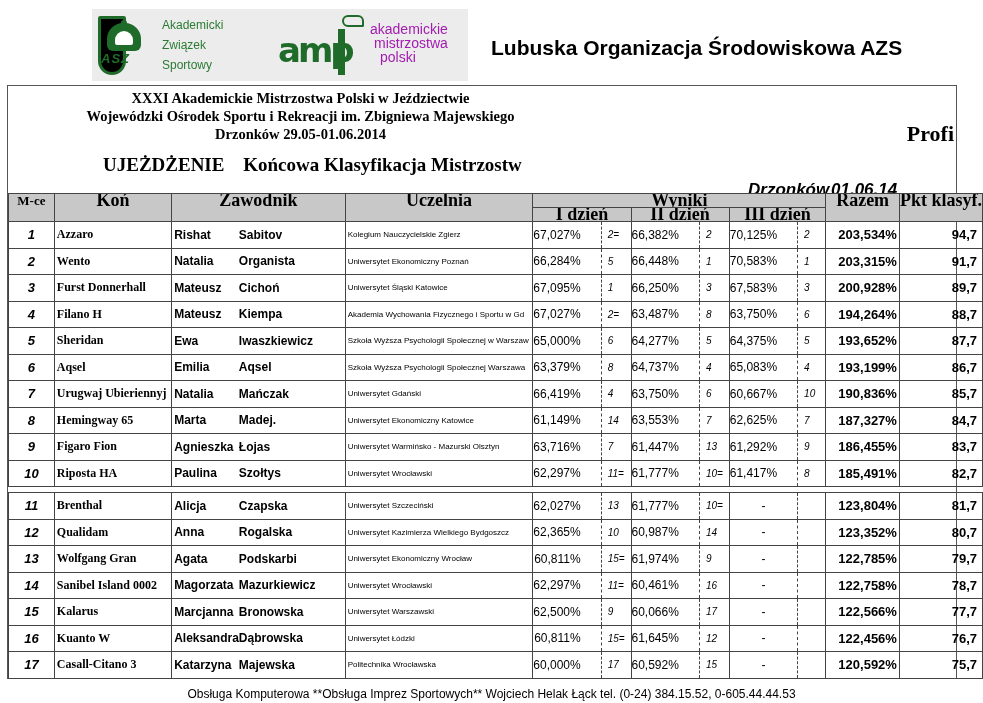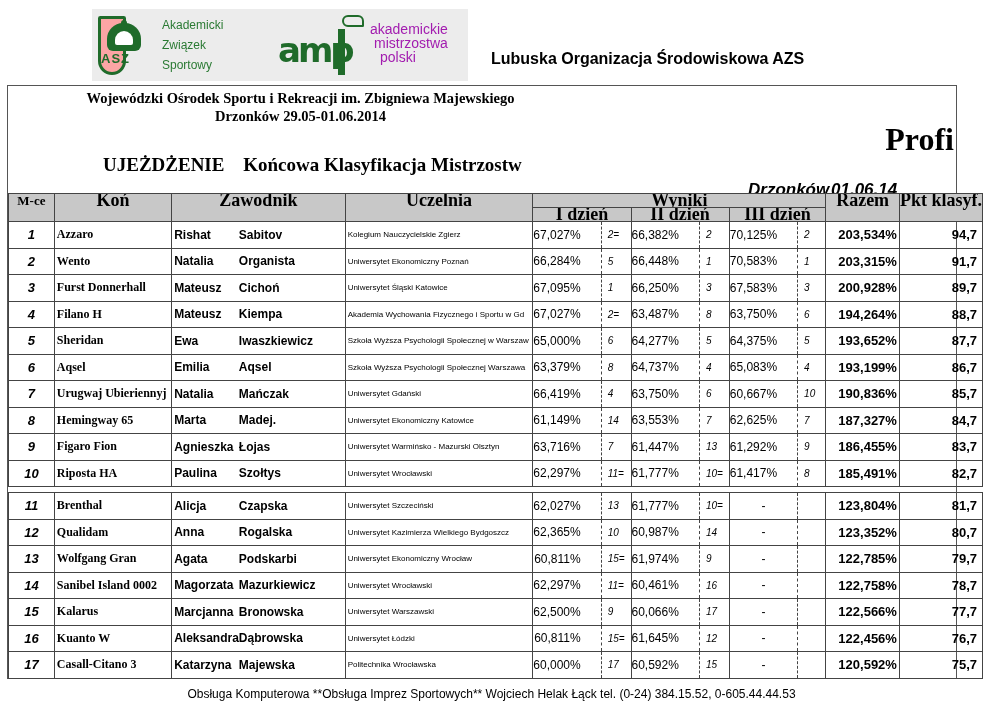--- a/index.html
+++ b/index.html
@@ -1,39 +1,39 @@
 <!DOCTYPE html>
 <html><head>
 <meta charset="utf-8">
 <style>
   * { box-sizing: border-box; margin: 0; padding: 0; }
   html, body { width: 983px; height: 703px; background: #ffffff; overflow: hidden; }
   body { position: relative; font-family: "Liberation Sans", sans-serif; color: #000; }
 
   
   .banner { position: absolute; left: 92px; top: 9px; width: 376px; height: 72px; background: #ececec; }
-  .azs-shield { position: absolute; left: 6px; top: 7px; width: 28px; height: 59px; border: 3px solid #1f6b2a; border-radius: 4px 4px 24px 24px; background: #fca5a5; }
+  .azs-shield { position: absolute; left: 6px; top: 7px; width: 28px; height: 59px; border: 3px solid #1f6b2a; border-radius: 4px 4px 24px 24px; background: #000000; font-style: italic; }
   .azs-shield .eagle { position: absolute; left: 6px; top: 4px; width: 34px; height: 28px; background: #1f6b2a; border-radius: 16px 16px 6px 6px; }
   .azs-shield .eagle:before { content: ""; position: absolute; left: 14px; top: -3px; width: 6px; height: 10px; background: #1f6b2a; border-radius: 3px; }
   .azs-shield .eagle:after { content: ""; position: absolute; left: 8px; top: 8px; width: 18px; height: 14px; background: #fff; border-radius: 9px 9px 2px 2px; }
   .azs-shield .letters { position: absolute; left: 0; right: 0; top: 32px; text-align: center; font-family: "Liberation Sans", sans-serif; font-weight: bold; font-size: 13px; color: #1f6b2a; letter-spacing: 1px; }
   .azs-text { position: absolute; left: 70px; top: 6px; font-size: 12px; line-height: 20px; color: #2a7a33; }
   .amp-logo { position: absolute; left: 186px; top: 6px; width: 180px; height: 62px; }
   .amp-mark { position: absolute; left: 0; top: 18px; font-family: "DejaVu Sans", sans-serif; font-weight: bold; font-size: 34px; color: #1f6b2a; letter-spacing: -3px; line-height: 34px; }
   .amp-stem { position: absolute; left: 60px; top: 14px; width: 7px; height: 46px; background: #1f6b2a; }
   .amp-head { position: absolute; left: 64px; top: 0px; width: 22px; height: 12px; border: 2px solid #1f6b2a; border-radius: 10px 10px 2px 10px; }
   .amp-text { position: absolute; left: 92px; top: 7px; font-size: 14px; line-height: 14px; color: #a21caf; }
-  .org-name { position: absolute; left: 491px; top: 50px; font-size: 16px; font-weight: bold; text-align: right; }
+  .org-name { position: absolute; left: 491px; top: 36px; font-size: 21px; font-weight: bold; text-align: right; }
 
   
   .frame { position: absolute; left: 7px; top: 85px; width: 950px; height: 594px; border: 1px solid #555; }
   .titles { position: absolute; left: 0; top: 3px; width: 585px; text-align: center; font-family: "Liberation Serif", serif; font-weight: bold; font-size: 14.5px; line-height: 18px; }
   .subtitle { position: absolute; left: 95px; top: 68px; font-family: "Liberation Serif", serif; font-weight: bold; font-size: 19px; }
   .subtitle span + span { margin-left: 14px; }
-  .profi { position: absolute; right: 2px; top: 35px; font-family: "Liberation Serif", serif; font-weight: bold; font-size: 32px; }
+  .profi { position: absolute; right: 2px; top: 35px; font-family: "Liberation Serif", serif; font-weight: bold; font-size: 22px; }
   .place-date { position: absolute; top: 94px; font-family: "Liberation Sans", sans-serif; font-weight: bold; font-style: italic; font-size: 17px; }
 
   
   table.results { position: absolute; left: 8px; top: 193px; border-collapse: collapse; table-layout: fixed; }
   table.results td, table.results th { border: 1.5px solid #444; height: 26.5px; font-size: 12px; overflow: hidden; white-space: nowrap; }
   table.results th { background: #c8c8c8; font-family: "Liberation Serif", serif; font-weight: bold; font-size: 18px; vertical-align: top; height: 14px; line-height: 13px; }
   .hdr2 th { height: 13px; }
   .col-place { width: 52px; text-align: center; font-weight: bold; font-style: italic; font-size: 13px !important; }
   .col-horse { width: 119px; padding-left: 2px; font-weight: bold; font-family: Liberation Serif, serif; }
   td.first { border-right: none !important; width: 66px; padding-left: 2px; font-weight: bold; }
@@ -69,20 +69,21 @@
       <div>akademickie</div>
       <div style="margin-left:4px">mistrzostwa</div>
       <div style="margin-left:10px">polski</div>
     </div>
   </div>
 </div>
 <div class="org-name">Lubuska Organizacja Środowiskowa AZS</div>
 
 <div class="frame">
   <div class="titles">
+    <div>XXXI Akademickie Mistrzostwa Polski w Jeździectwie</div>
     <div>Wojewódzki Ośrodek Sportu i Rekreacji im. Zbigniewa Majewskiego</div>
     <div>Drzonków 29.05-01.06.2014</div>
   </div>
   <div class="subtitle">
     <span>UJEŻDŻENIE</span>
     <span>Końcowa Klasyfikacja Mistrzostw</span>
   </div>
   <div class="profi">Profi</div>
   <div class="place-date" style="left:740px">Drzonków</div>
   <div class="place-date" style="left:823px">01,06,14</div>

